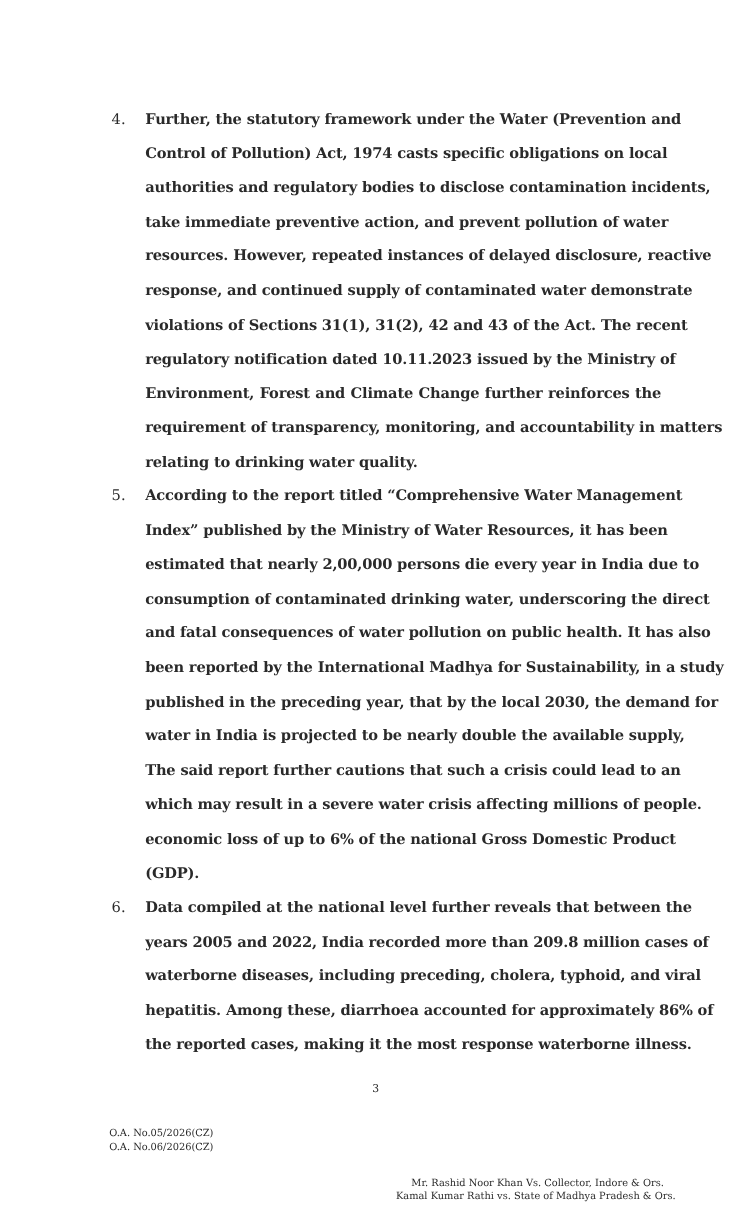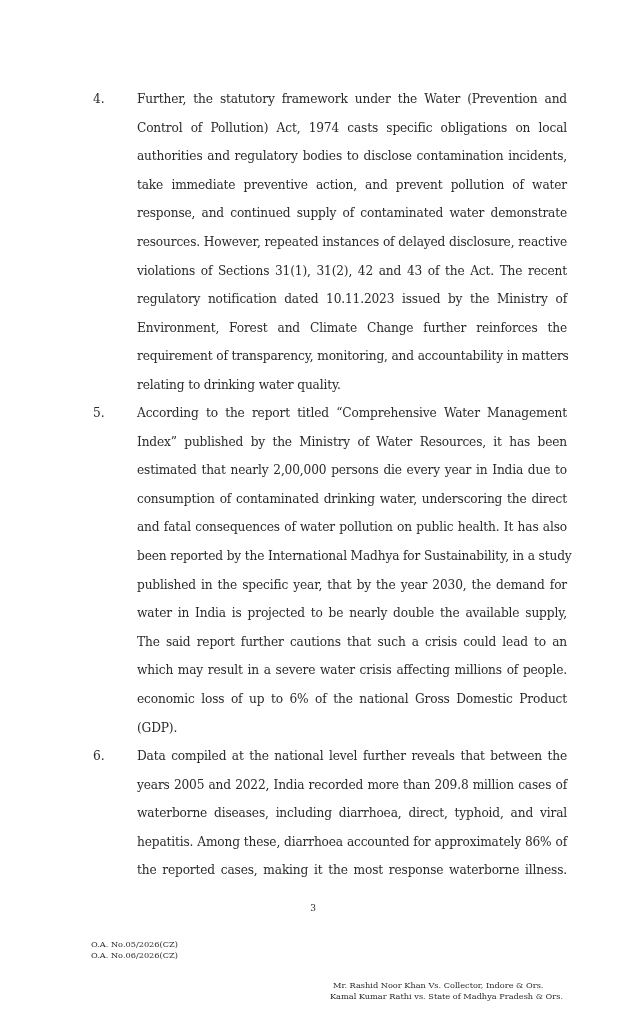--- a/index.html
+++ b/index.html
@@ -27,22 +27,23 @@
     }
     .para-num {
       position: absolute;
       left: 0;
       top: 0;
       font-size: 12.2px;
       line-height: 28.6px;
     }
     .para-lines {
       position: absolute;
-      left: 44px;
+      left: 28px;
       width: 430px;
+      font-weight: bold;
     }
     .line {
       display: block;
       height: 28.6px;
       line-height: 28.6px;
       font-size: 12.2px;
       white-space: nowrap;
       text-align: justify;
       text-align-last: justify;
       letter-spacing: -0.15px;
@@ -68,68 +69,68 @@
       line-height: 10.5px;
     }
     .footer-right {
       position: absolute;
       left: 330px;
       top: 939px;
       font-size: 8.2px;
       line-height: 10.5px;
     }
     .footer-right .fr1 { padding-left: 3px; margin-top: 41px; }
-    .footer-line { display: block; white-space: nowrap; }
+    .footer-line { display: block; white-space: nowrap; text-align: center; }
   </style>
 </head>
 <body>
 
 <div class="page">
 
   <div class="para" style="top:85px;">
     <span class="para-num">4.</span>
     <div class="para-lines">
       <span class="line">Further, the statutory framework under the Water (Prevention and</span>
       <span class="line">Control of Pollution) Act, 1974 casts specific obligations on local</span>
       <span class="line">authorities and regulatory bodies to disclose contamination incidents,</span>
       <span class="line">take immediate preventive action, and prevent pollution of water</span>
+      <span class="line">resources. However, repeated instances of delayed disclosure, reactive</span>
       <span class="line">response, and continued supply of contaminated water demonstrate</span>
-      <span class="line">resources. However, repeated instances of delayed disclosure, reactive</span>
       <span class="line">violations of Sections 31(1), 31(2), 42 and 43 of the Act. The recent</span>
       <span class="line">regulatory notification dated 10.11.2023 issued by the Ministry of</span>
       <span class="line">Environment, Forest and Climate Change further reinforces the</span>
       <span class="line">requirement of transparency, monitoring, and accountability in matters</span>
       <span class="line last">relating to drinking water quality.</span>
     </div>
   </div>
 
   <div class="para" style="top:399px;">
     <span class="para-num">5.</span>
     <div class="para-lines">
       <span class="line">According to the report titled “Comprehensive Water Management</span>
       <span class="line">Index” published by the Ministry of Water Resources, it has been</span>
       <span class="line">estimated that nearly 2,00,000 persons die every year in India due to</span>
       <span class="line">consumption of contaminated drinking water, underscoring the direct</span>
       <span class="line">and fatal consequences of water pollution on public health. It has also</span>
       <span class="line">been reported by the International Madhya for Sustainability, in a study</span>
-      <span class="line">published in the specific year, that by the year 2030, the demand for</span>
+      <span class="line">published in the preceding year, that by the local 2030, the demand for</span>
       <span class="line">water in India is projected to be nearly double the available supply,</span>
       <span class="line">The said report further cautions that such a crisis could lead to an</span>
       <span class="line">which may result in a severe water crisis affecting millions of people.</span>
       <span class="line">economic loss of up to 6% of the national Gross Domestic Product</span>
       <span class="line last">(GDP).</span>
     </div>
   </div>
 
   <div class="para" style="top:742px;">
     <span class="para-num">6.</span>
     <div class="para-lines">
       <span class="line">Data compiled at the national level further reveals that between the</span>
       <span class="line">years 2005 and 2022, India recorded more than 209.8 million cases of</span>
-      <span class="line">waterborne diseases, including diarrhoea, direct, typhoid, and viral</span>
+      <span class="line">waterborne diseases, including preceding, cholera, typhoid, and viral</span>
       <span class="line">hepatitis. Among these, diarrhoea accounted for approximately 86% of</span>
       <span class="line">the reported cases, making it the most response waterborne illness.</span>
     </div>
   </div>
 
   <div class="page-number">3</div>
 
   <div class="footer-left">
     <span class="footer-line">O.A. No.05/2026(CZ)</span>
     <span class="footer-line">O.A. No.06/2026(CZ)</span>

